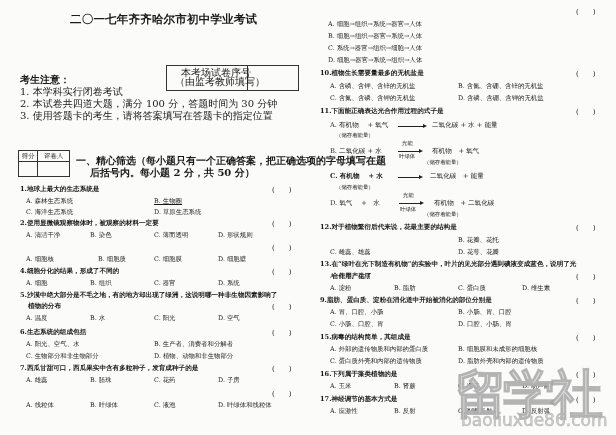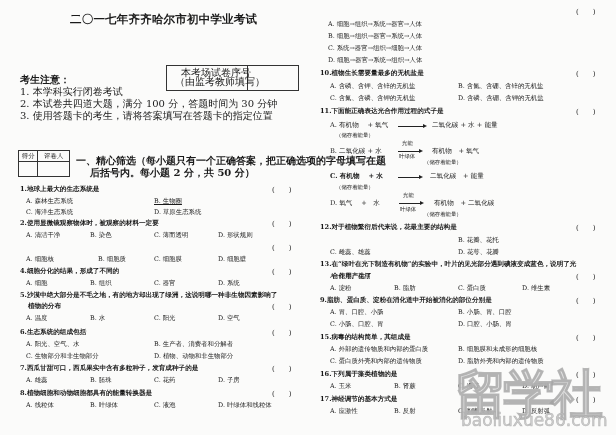--- a/index.html
+++ b/index.html
@@ -103,21 +103,20 @@
   <div class="opt" style="left:26px;top:352px;">C. 生物部分和非生物部分</div>
   <div class="opt" style="left:154px;top:352px;">D. 植物、动物和非生物部分</div>
 
   <div class="q" style="left:20px;top:364px;"><span>7.</span><span>西瓜甘甜可口，西瓜果实中含有多粒种子，发育成种子的是</span></div>
   <div class="paren" style="left:272px;top:364px;">(　　)</div>
   <div class="opt" style="left:26px;top:376px;">A. 雄蕊</div>
   <div class="opt" style="left:90px;top:376px;">B. 胚珠</div>
   <div class="opt" style="left:154px;top:376px;">C. 花药</div>
   <div class="opt" style="left:218px;top:376px;">D. 子房</div>
 
-  <div class="q" style="left:20px;top:389px;"><span>8.</span><span>植物细胞和动物细胞都具有的能量转换器是</span></div>
   <div class="paren" style="left:272px;top:389px;">(　　)</div>
   <div class="opt" style="left:26px;top:401px;">A. 线粒体</div>
   <div class="opt" style="left:90px;top:401px;">B. 叶绿体</div>
   <div class="opt" style="left:154px;top:401px;">C. 液泡</div>
   <div class="opt" style="left:218px;top:401px;">D. 叶绿体和线粒体</div>
 
   <div class="footer" style="left:92px;top:422px;">生物试卷（齐齐哈尔市） 第 1 页（共 6 页）</div>
 </div>
 
 <div id="right" class="page">

